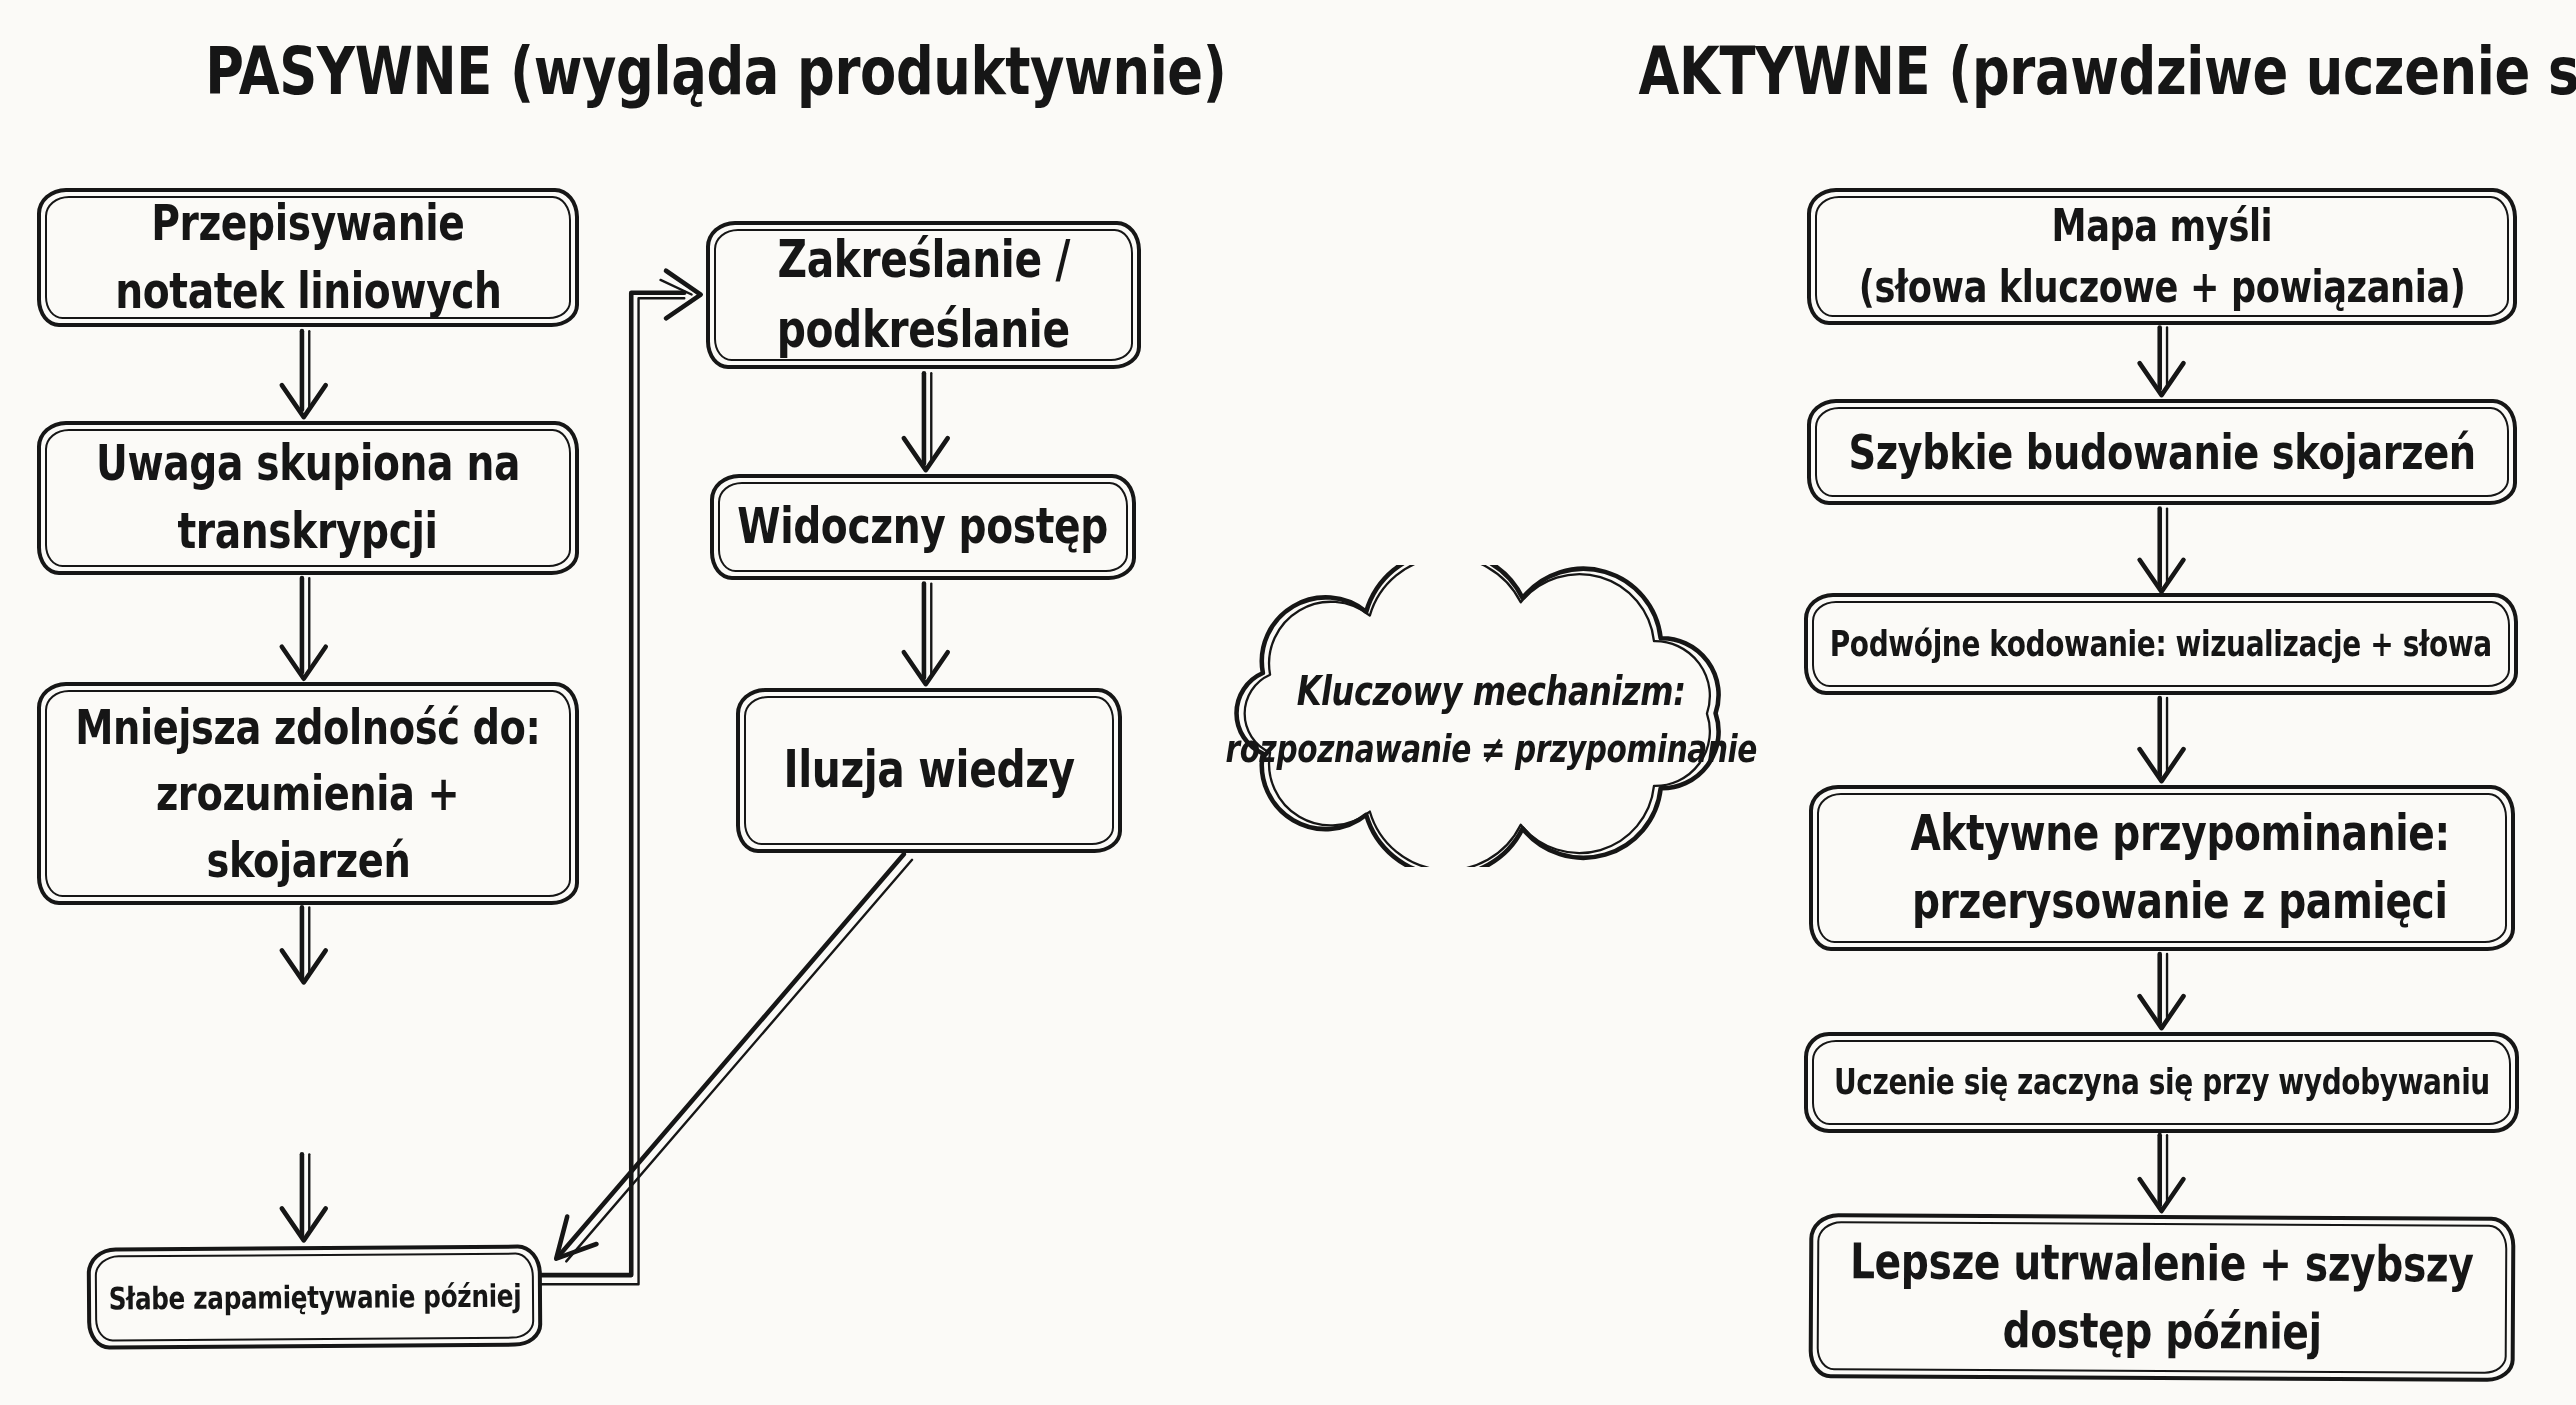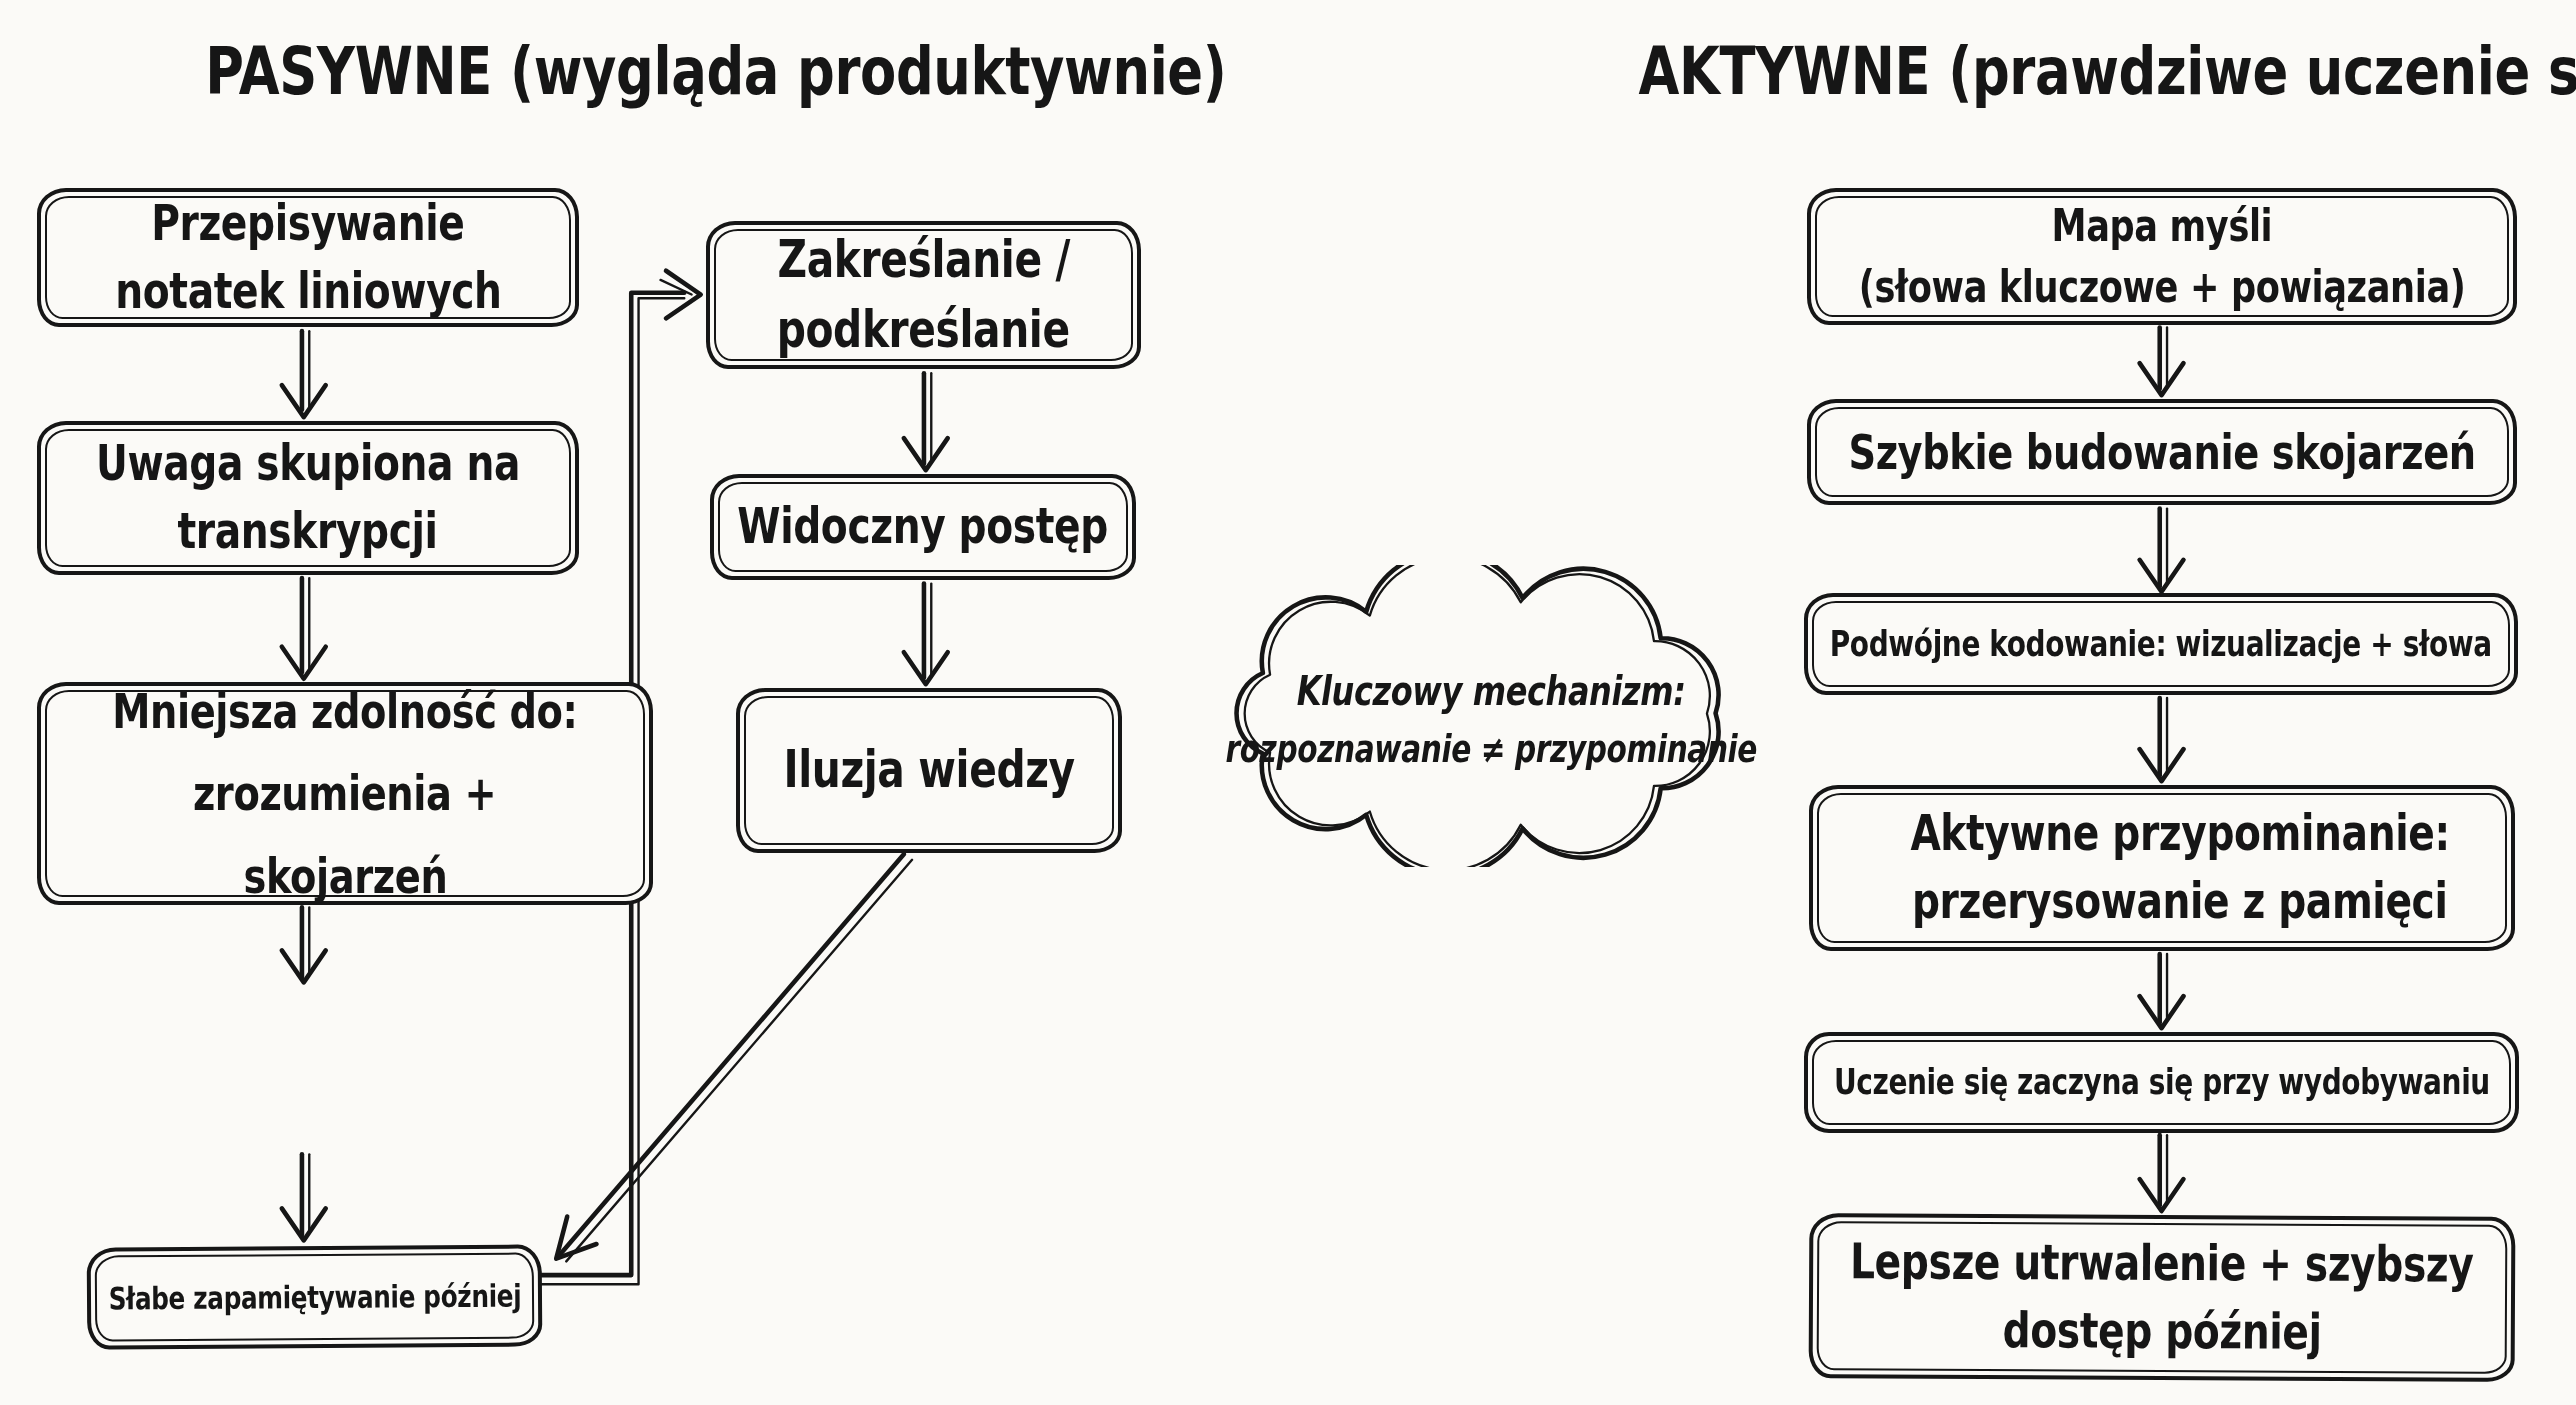--- a/index.html
+++ b/index.html
@@ -129,21 +129,21 @@
   </svg>
 
   <div class="box" style="left:37px; top:188px; width:542px; height:139px; font-size:49px;">
     <span class="ln">Przepisywanie</span>
     <span class="ln">notatek liniowych</span>
   </div>
   <div class="box" style="left:37px; top:421px; width:542px; height:154px; font-size:49px;">
     <span class="ln">Uwaga skupiona na</span>
     <span class="ln">transkrypcji</span>
   </div>
-  <div class="box" style="left:37px; top:682px; width:616px; height:223px; font-size:48px;gap:16px;">
+  <div class="box" style="left:37px; top:682px; width:542px; height:223px; font-size:48px;">
     <span class="ln">Mniejsza zdolność do:</span>
     <span class="ln">zrozumienia +</span>
     <span class="ln">skojarzeń</span>
   </div>
   <div class="box" style="left:87px; top:1246px; width:455px; height:102px; font-size:31px; transform:rotate(-0.4deg);">
     <span class="ln">Słabe zapamiętywanie później</span>
   </div>
 
   <div class="box" style="left:706px; top:221px; width:435px; height:148px; font-size:51px;">
     <span class="ln">Zakreślanie /</span>

